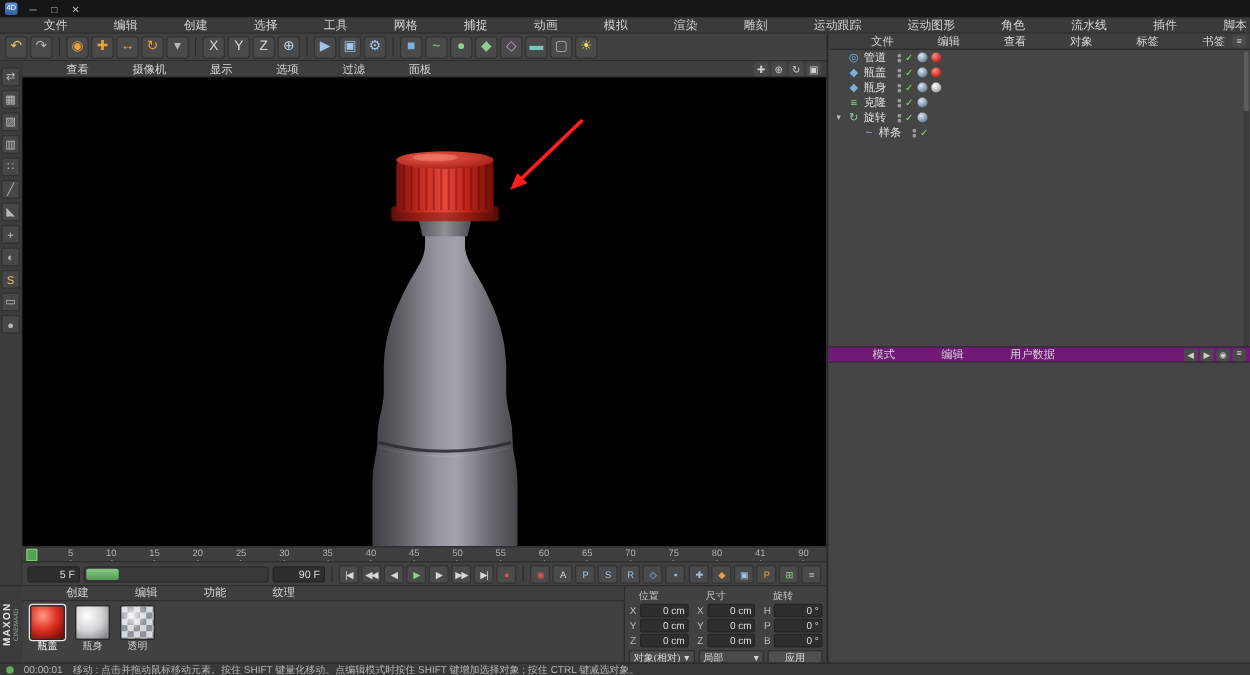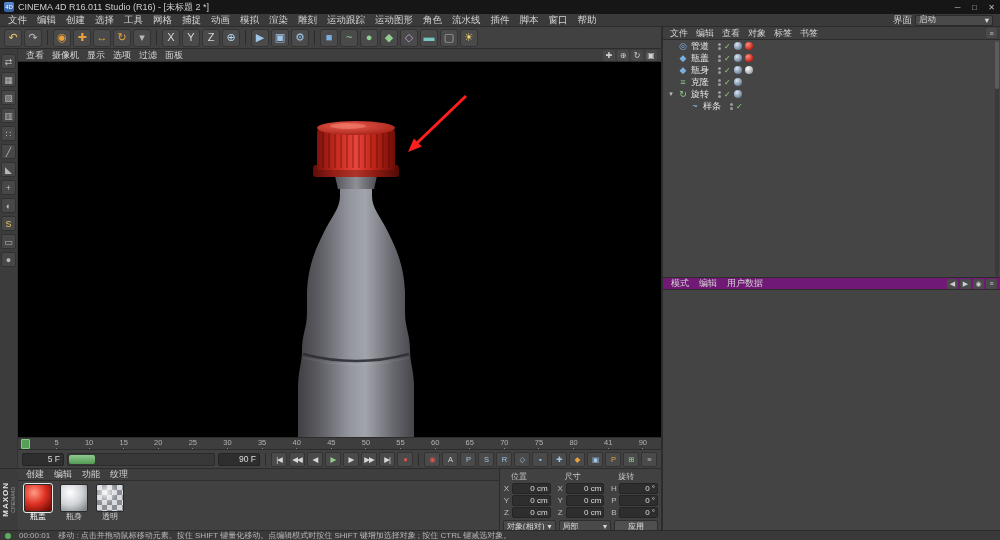--- a/index.html
+++ b/index.html
@@ -11,21 +11,21 @@
   .titlebar { position:absolute; left:0; top:0; right:0; height:14px; background:#161616;
               display:flex; align-items:center; font-size:9px; color:#cfcfcf; }
   .app-ico { width:10px; height:10px; margin:0 4px; background:linear-gradient(#5b8fd9,#2f5e9e);
              border-radius:2px; font-size:6px; color:#fff; display:flex; align-items:center; justify-content:center; }
   .title-text { flex:1; white-space:nowrap; overflow:hidden; }
   .win-btn { width:17px; height:14px; display:flex; align-items:center; justify-content:center; font-size:8px; color:#bbb; }
 
   
   .menubar { position:absolute; left:0; top:14px; right:0; height:13px; background:#3a3a3a;
              border-bottom:1px solid #2c2c2c; display:flex; align-items:center; font-size:9.5px; padding:0 3px; }
-  .menu-item { padding:0 5px; color:#d4d4d4; white-space:nowrap; }
+  .menu-item { padding:0 5px; color:#d4d4d4; white-space:nowrap;margin-left:27px; }
   .layout-box { margin-left:auto; display:flex; align-items:center; gap:3px; padding-right:4px; }
   .layout-select { width:78px; height:11px; background:#4a4a4a; border:1px solid #2a2a2a; border-radius:2px;
                    font-size:8.5px; display:flex; align-items:center; justify-content:space-between; padding:0 3px; }
 
   
   .toolbar { position:absolute; left:0; top:27px; width:661px; height:22px; background:#414141;
              border-bottom:1px solid #2c2c2c; display:flex; align-items:center; gap:2px; padding:0 4px; }
   .tb-btn { width:18px; height:18px; background:#4a4a4a; border:1px solid #333; border-radius:3px;
             display:flex; align-items:center; justify-content:center; font-size:11px; line-height:1; }
   .tb-sep { width:1px; height:15px; background:#2c2c2c; margin:0 3px; }
@@ -141,21 +141,20 @@
                   color:#e3e3e3; letter-spacing:1px; line-height:1; }
   .maxon .product { writing-mode:vertical-rl; transform:rotate(180deg); font-size:5px; color:#9a9a9a; line-height:1; }
 </style>
 </head>
 <body>
 
 <div id="app">
 
   <div class="titlebar">
     <div class="app-ico">4D</div>
-    <div class="title-text">CINEMA 4D R16.011 Studio (R16) - [未标题 2 *]</div>
     <div class="win-btn">─</div>
     <div class="win-btn">□</div>
     <div class="win-btn">✕</div>
   </div>
 
   <div class="menubar">
     <div id="menu-items" style="display:flex;">
         <div class="menu-item">文件</div>
         <div class="menu-item">编辑</div>
         <div class="menu-item">创建</div>

